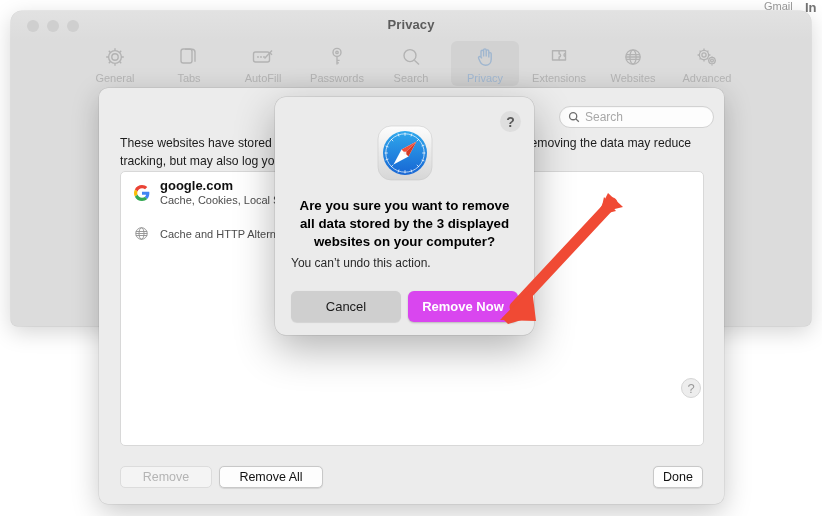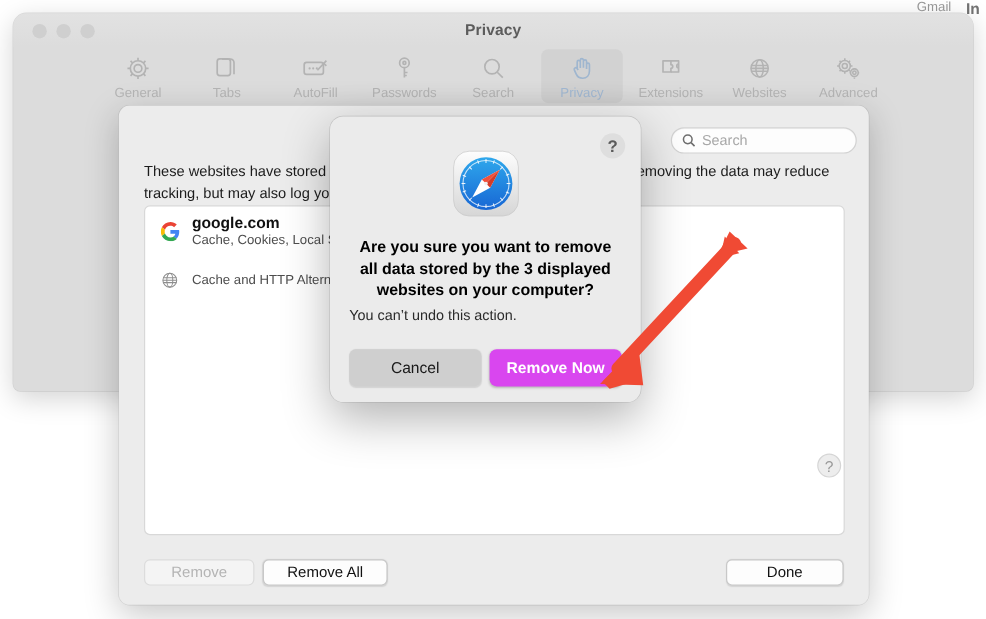--- a/index.html
+++ b/index.html
@@ -171,21 +171,21 @@
     white-space: nowrap;
   }
   .btn.disabled {
     color: #b4b4b4;
     background: #f4f4f4;
     border-color: #dcdcdc;
     box-shadow: none;
   }
   #btn-remove     { left: 21px;  top: 14px; width: 92px; }
   #btn-remove-all { left: 120px; top: 14px; width: 104px; }
-  #btn-done       { right: 21px; top: 14px; width: 98px; }
+  #btn-done       { right: 21px; top: 14px; width: 50px; }
 
   #sheet-help {
     position: absolute;
     right: 23px; bottom: 106px;
     width: 20px; height: 20px;
     border-radius: 50%;
     background: #ededed;
     border: 0.5px solid #d5d5d5;
     color: #9a9a9a;
     font-size: 13px;

